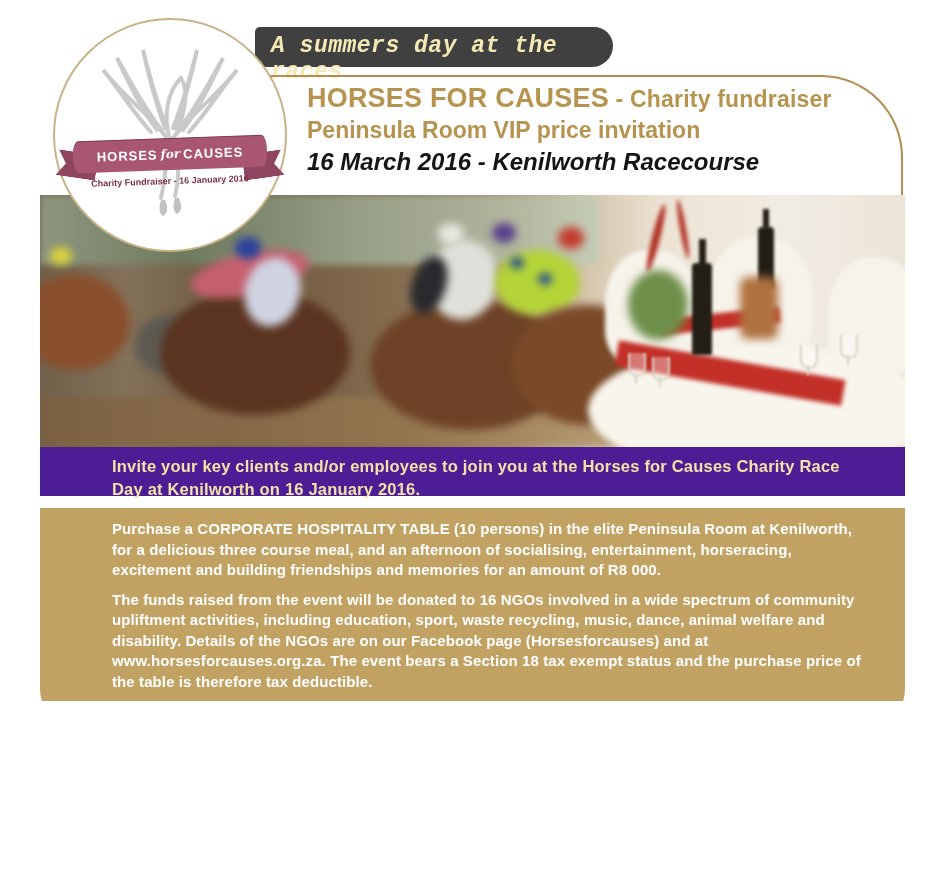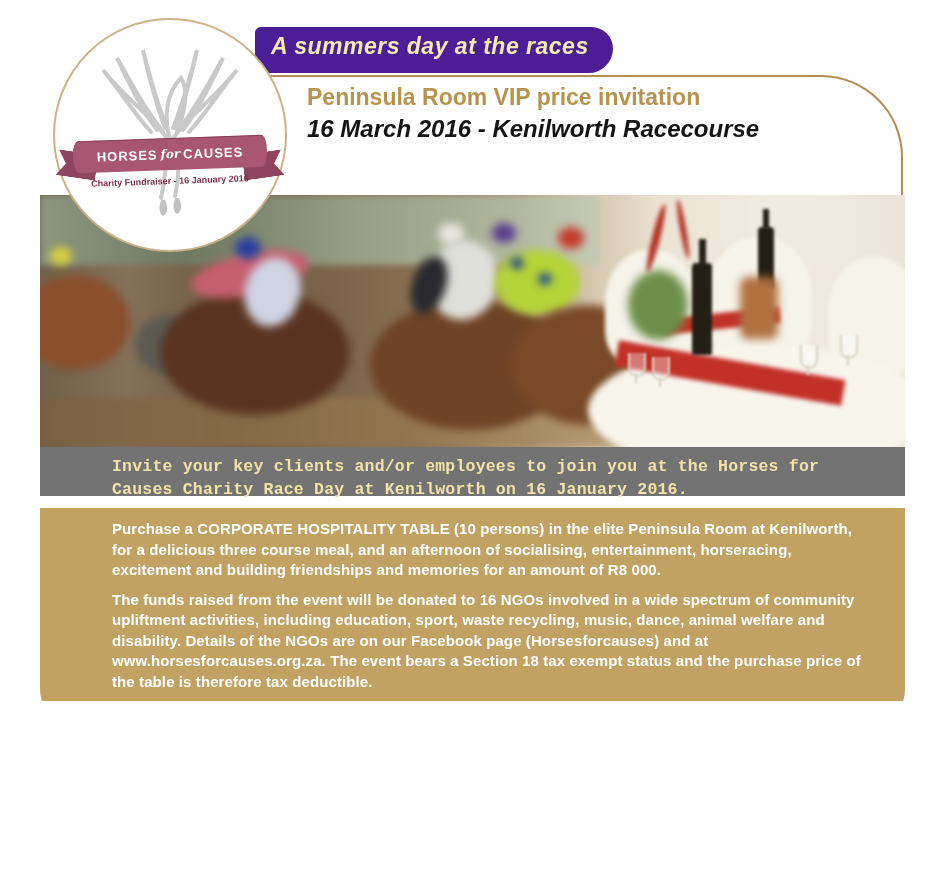--- a/index.html
+++ b/index.html
@@ -1,21 +1,21 @@
 <!DOCTYPE html>
 <html><head>
 <meta charset="utf-8">
 <style>
   html,body{margin:0;padding:0;background:#ffffff;}
   .flyer{position:relative;width:950px;height:877px;background:#fff;overflow:hidden;
          font-family:"Liberation Sans",sans-serif;}
 
   
-  .top-banner{position:absolute;left:255px;top:27px;width:358px;height:46px;
-    background:#4c1d95;border-radius:12px 46px 52px 4px;}
+  .top-banner{position:absolute;left:255px;top:27px;width:358px;height:40px;
+    background:#404040;border-radius:12px 46px 52px 4px;font-family:Liberation Mono, monospace;}
   .top-banner span{position:absolute;left:16px;top:6px;font-size:23px;font-weight:bold;
     font-style:italic;color:#f5e9b4;letter-spacing:.5px;}
 
   
   .title-outline{position:absolute;left:150px;top:75px;width:751px;height:130px;
     border-top:2.5px solid #b28e52;border-right:2.5px solid #b28e52;
     border-top-right-radius:82px;z-index:1;}
   .title-lines{position:absolute;left:307px;top:82px;z-index:2;}
   .t1{font-size:27px;font-weight:bold;color:#b6934e;line-height:32px;letter-spacing:.2px;}
   .t1 .sub{font-size:23px;}
@@ -55,21 +55,21 @@
   .chair{position:absolute;background:#f6f3ea;border-radius:46% 46% 30% 30%;filter:blur(2px);}
   .tablecloth{position:absolute;background:#f8f5ec;border-radius:50%;filter:blur(3px);}
   .runner{position:absolute;background:#c23028;filter:blur(2px);}
   .bottle{position:absolute;background:#241f16;border-radius:4px 4px 2px 2px;filter:blur(1.5px);}
   .bottleneck{position:absolute;background:#241f16;filter:blur(1.5px);}
   .glass{position:absolute;width:14px;height:22px;border:2px solid #d8d2c2;border-top:none;
     border-radius:0 0 10px 10px;background:rgba(255,255,255,.35);filter:blur(1px);}
   .glass:after{content:"";position:absolute;left:5px;top:20px;width:2px;height:10px;background:#d8d2c2;}
 
   
-  .intro-band{position:absolute;left:40px;top:447px;width:865px;height:49px;background:#737373;z-index:3;font-family:Liberation Mono, monospace;}
+  .intro-band{position:absolute;left:40px;top:447px;width:865px;height:49px;background:#4c1d95;z-index:3;}
   .intro-band div{padding:8px 40px 0 72px;font-size:16.5px;font-weight:bold;color:#f2e2a7;
     line-height:23px;letter-spacing:.2px;max-width:770px;}
   .gold-block{position:absolute;left:40px;top:508px;width:865px;height:228px;background:#c1a263;
     border-radius:0 0 48px 48px;z-index:3;}
   .gold-block p{margin:0;padding:0 40px 0 72px;font-size:15px;font-weight:bold;color:#ffffff;
     line-height:20.5px;letter-spacing:.1px;}
   .gold-block p.p1{padding-top:11px;}
   .gold-block p.p2{padding-top:9px;}
   .gold-block p.contact{padding-top:12px;}
 
@@ -81,20 +81,21 @@
 
 <div class="flyer">
 
   <div class="title-outline"></div>
 
   <div class="top-banner">
     <span>A summers day at the races</span>
   </div>
 
   <div class="title-lines">
+    <div class="t1"><span>HORSES FOR CAUSES</span><span class="sub"> - </span><span class="sub">Charity fundraiser</span></div>
     <div class="t2">Peninsula Room VIP price invitation</div>
     <div class="t3">16 March 2016 - Kenilworth Racecourse</div>
   </div>
 
   <div class="photo">
     <div class="ph ph-crowd"></div>
     <div class="ph ph-track"></div>
 
     <div class="blob" style="left:-20px;top:80px;width:110px;height:95px;background:#8a4f2c;"></div>
     <div class="blob" style="left:10px;top:52px;width:22px;height:18px;background:#d9d23a;"></div>

